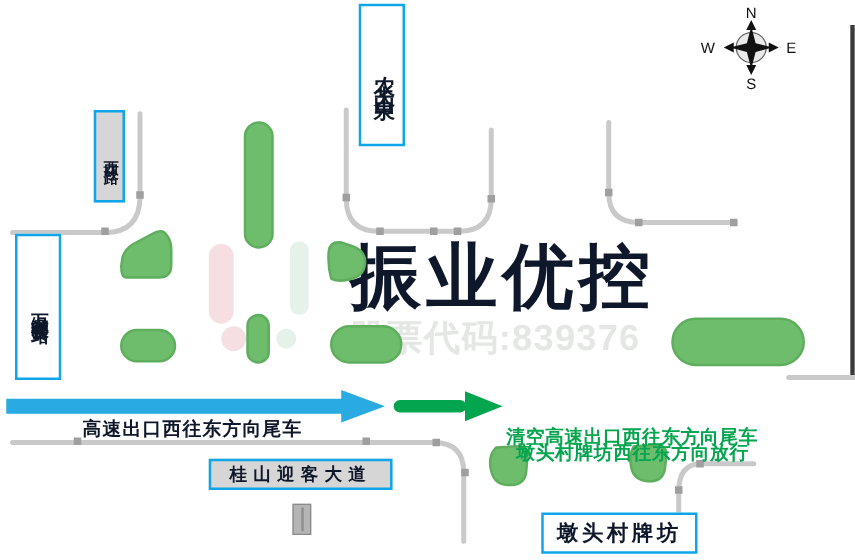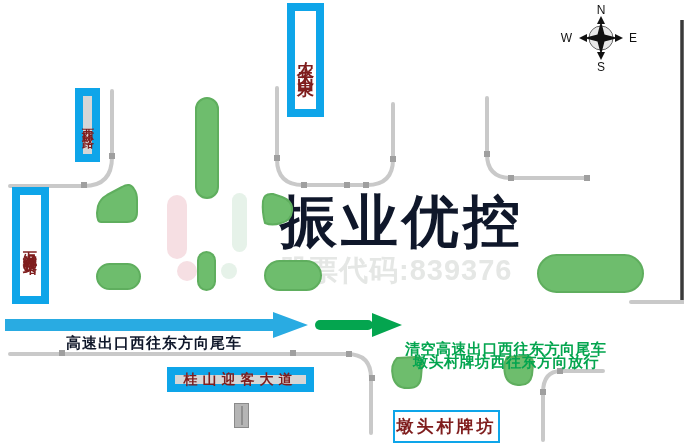--- a/index.html
+++ b/index.html
@@ -12,23 +12,23 @@
     position:absolute;left:280px;top:184px;width:252px;
     font-size:57px;font-weight:bold;color:#0f172a;letter-spacing:4px;white-space:nowrap;
     user-select:none;
   }
   .wm-stock{
     position:absolute;left:279px;top:251px;width:240px;
     font-size:29px;font-weight:bold;color:#e5e7e5;letter-spacing:1px;white-space:nowrap;
     user-select:none;
   }
   .label-box{
-    position:absolute;box-sizing:border-box;background:#ffffff;border:8px solid #0ea5e9;
+    position:absolute;box-sizing:border-box;background:#ffffff;border:2px solid #0ea5e9;
     display:flex;align-items:center;justify-content:center;
-    color:#7f1d1d;font-weight:bold;text-align:center;
+    color:#0f172a;font-weight:bold;text-align:center;font-family:Liberation Mono, monospace;
   }
   .label-box.gray{background:#d6d6d6;}
   .vertical{writing-mode:vertical-rl;text-orientation:upright;}
   .caption{position:absolute;font-weight:bold;white-space:nowrap;}
   .caption.blue{color:#0f172a;font-size:15px;letter-spacing:1px;}
   .caption.green{color:#04a54f;font-size:15px;letter-spacing:0.5px;}
   #signal-cabinet{
     position:absolute;left:234px;top:403px;width:15px;height:25px;
     background:#b5b5b5;border:1px solid #8a8a8a;box-sizing:border-box;
   }
@@ -116,21 +116,21 @@
   </svg>
 
   <div class="label-box vertical" style="left:287px;top:3px;width:37px;height:114px;font-size:17px;letter-spacing:6px;">农夫山泉</div>
 
   <div class="label-box gray vertical" style="left:75px;top:88px;width:25px;height:74px;font-size:12px;letter-spacing:4px;">西环路</div>
 
   <div class="label-box vertical" style="left:12px;top:187px;width:37px;height:117px;font-size:14px;letter-spacing:2px;">万绿湖收费站</div>
 
   <div class="label-box gray" style="left:167px;top:367px;width:147px;height:25px;font-size:14px;letter-spacing:5px;">桂山迎客大道</div>
 
-  <div class="label-box" style="left:393px;top:410px;width:107px;height:33px;font-size:17px;letter-spacing:3px;border-width:2px;">墩头村牌坊</div>
+  <div class="label-box" style="left:433px;top:410px;width:125px;height:33px;font-size:17px;letter-spacing:3px;border-width:2px;">墩头村牌坊</div>
 
   <div class="caption blue" style="left:66px;top:334px;">高速出口西往东方向尾车</div>
   <div class="caption green" style="left:413px;top:321px;margin-top:32px;">墩头村牌坊西往东方向放行</div>
   <div class="caption green" style="left:405px;top:340px;text-align:right;">清空高速出口西往东方向尾车</div>
 
   <div id="signal-cabinet">
     <div class="stripe"></div>
   </div>
 
 </div>

